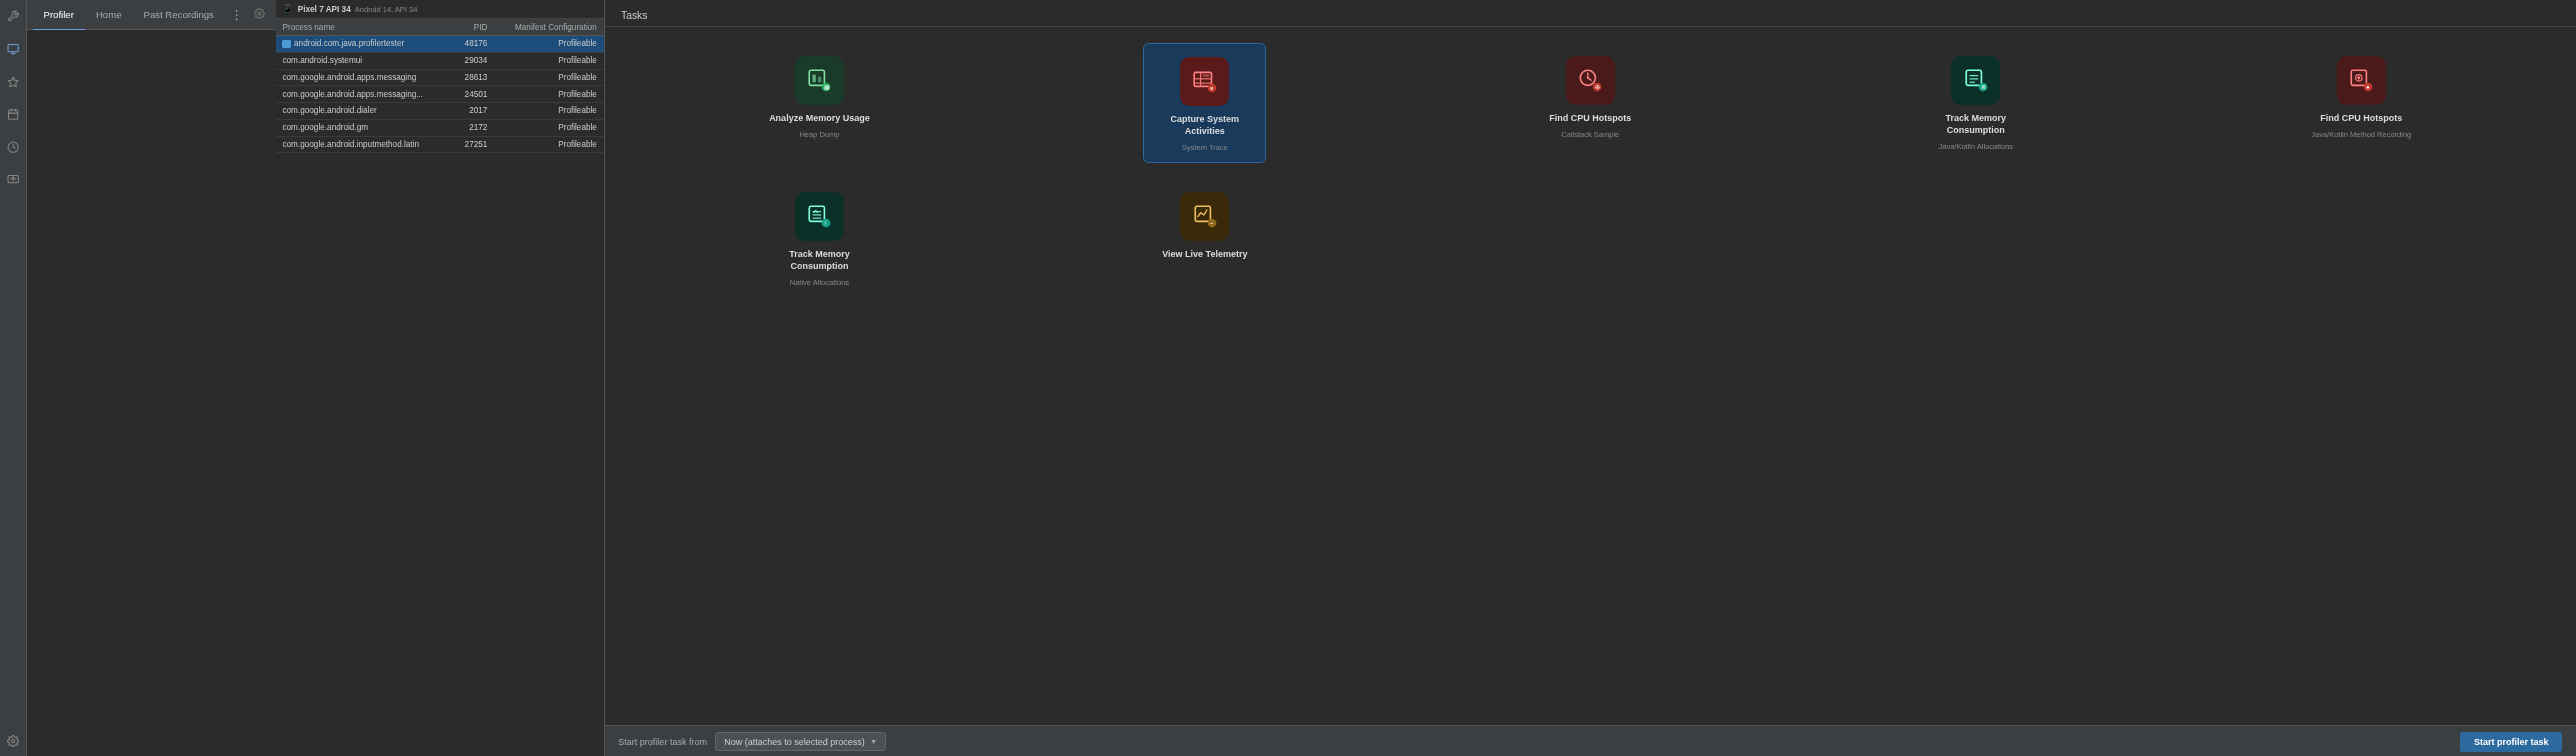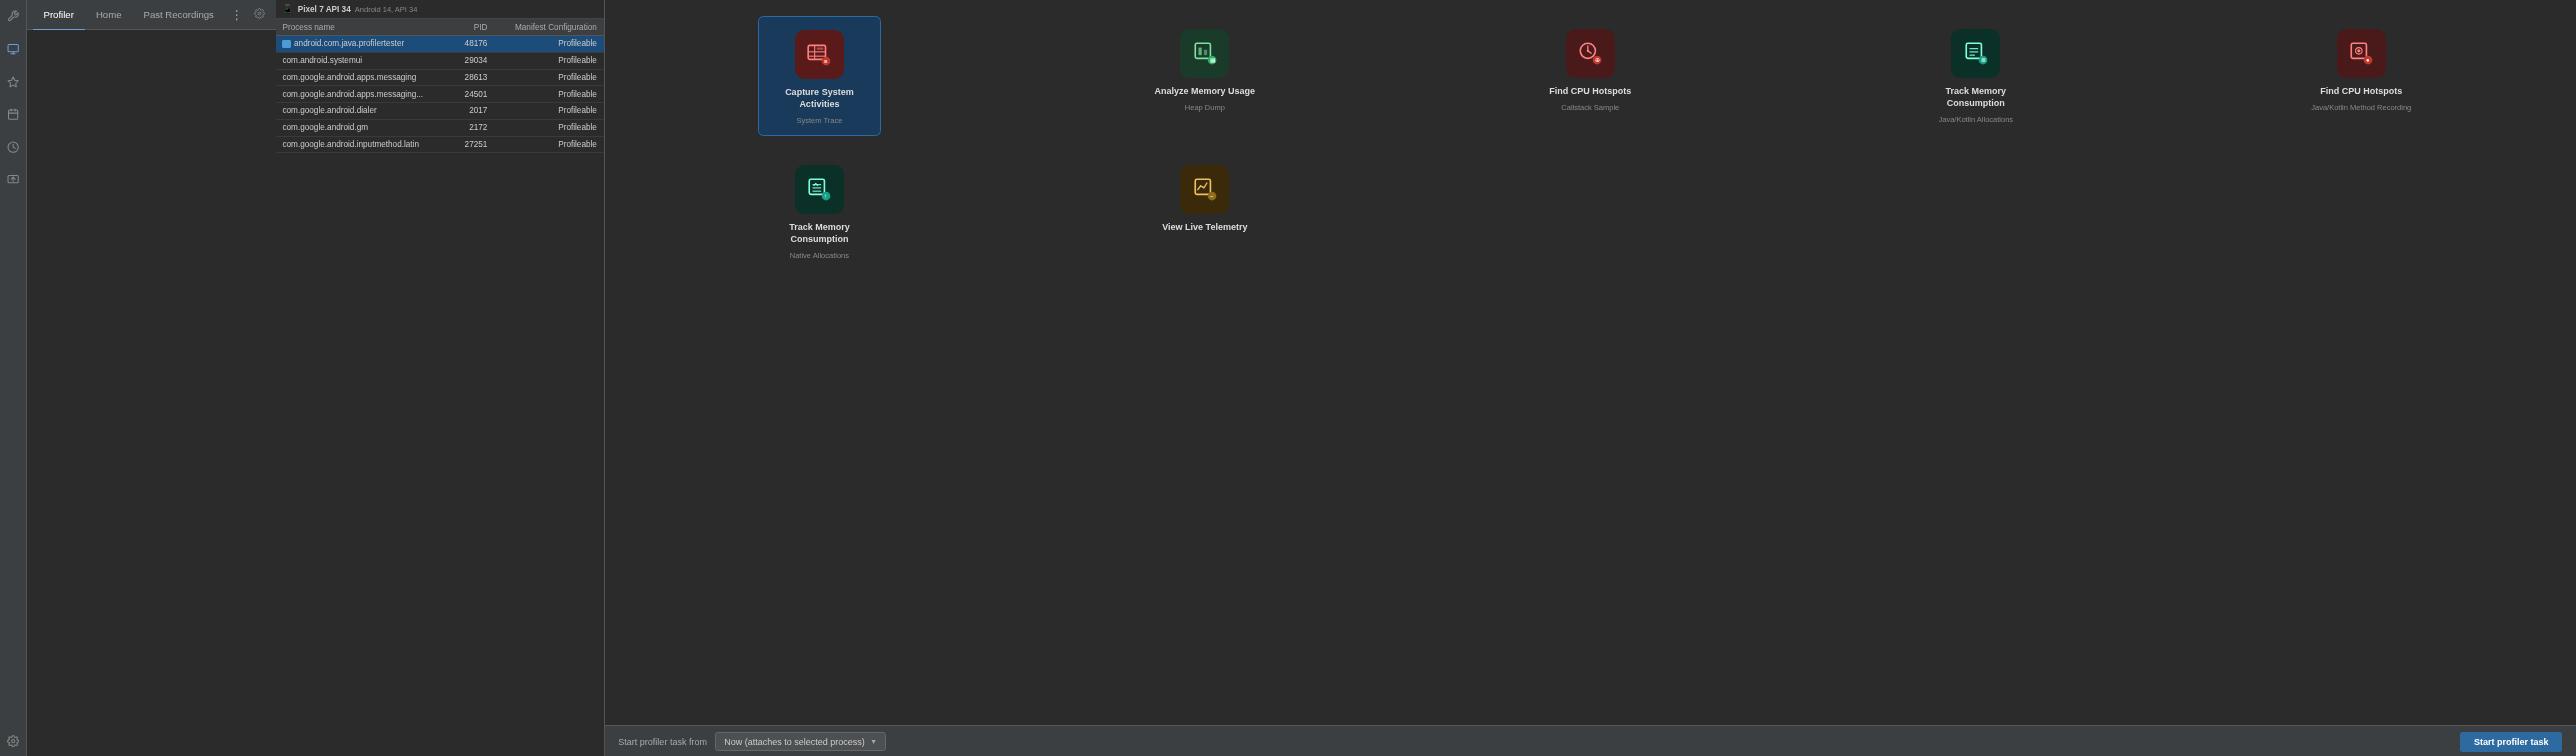--- a/index.html
+++ b/index.html
@@ -392,48 +392,49 @@
       com.google.android.inputmethod.latin
     </td>
     <td class="right">27251</td>
     <td class="right">Profileable</td>
   </tr>
           </tbody>
       </table>
     </div>
 
     <div class="right-panel">
+      <div class="tasks-header">Tasks</div>
       <div class="tasks-grid" id="tasks-grid">
-      <div class="task-card selected">
+      <div class="task-card">
+            <div class="task-icon-wrap" style="background: rgb(26, 58, 42);">
+              <svg width="26" height="26" viewBox="0 0 48 48" fill="none" style="font-size:32px">
+    <rect x="6" y="6" width="28" height="28" rx="3" fill="none" stroke="#80e0a0" stroke-width="3"></rect>
+    <rect x="12" y="14" width="6" height="14" fill="#80e0a0" opacity="0.7"></rect>
+    <rect x="22" y="18" width="6" height="10" fill="#80e0a0" opacity="0.5"></rect>
+    <circle cx="37" cy="37" r="8" fill="#27ae60"></circle>
+    <text x="33" y="41" font-size="11" fill="white" font-family="sans-serif">▦</text>
+  </svg>
+            </div>
+            <div class="task-name">Analyze Memory Usage</div>
+            <div class="task-sub">Heap Dump</div>
+          </div>
+          <div class="task-card selected">
             <div class="task-icon-wrap" style="background: rgb(90, 26, 26);">
               <svg width="26" height="26" viewBox="0 0 48 48" fill="none" style="font-size:32px">
     <rect x="4" y="8" width="32" height="26" rx="3" fill="none" stroke="#ff8080" stroke-width="3"></rect>
     <line x1="4" y1="20" x2="36" y2="20" stroke="#ff8080" stroke-width="2"></line>
     <line x1="16" y1="8" x2="16" y2="34" stroke="#ff8080" stroke-width="2"></line>
     <rect x="20" y="12" width="12" height="4" rx="1" fill="#ff8080" opacity="0.5"></rect>
     <line x1="4" y1="28" x2="36" y2="28" stroke="#ff8080" stroke-width="2"></line>
     <circle cx="37" cy="37" r="8" fill="#c0392b"></circle>
     <text x="33" y="41" font-size="11" fill="white" font-family="sans-serif">≡</text>
   </svg>
             </div>
             <div class="task-name">Capture System Activities</div>
             <div class="task-sub">System Trace</div>
-          </div>
-          <div class="task-card">
-            <div class="task-icon-wrap" style="background: rgb(26, 58, 42);">
-              <svg width="26" height="26" viewBox="0 0 48 48" fill="none" style="font-size:32px">
-    <rect x="6" y="6" width="28" height="28" rx="3" fill="none" stroke="#80e0a0" stroke-width="3"></rect>
-    <rect x="12" y="14" width="6" height="14" fill="#80e0a0" opacity="0.7"></rect>
-    <rect x="22" y="18" width="6" height="10" fill="#80e0a0" opacity="0.5"></rect>
-    <circle cx="37" cy="37" r="8" fill="#27ae60"></circle>
-    <text x="33" y="41" font-size="11" fill="white" font-family="sans-serif">▦</text>
-  </svg>
-            </div>
-            <div class="task-name">Analyze Memory Usage</div>
-            <div class="task-sub">Heap Dump</div>
           </div>
           <div class="task-card">
             <div class="task-icon-wrap" style="background: rgb(74, 26, 26);">
               <svg width="26" height="26" viewBox="0 0 48 48" fill="none" style="font-size:32px">
     <circle cx="20" cy="20" r="14" fill="none" stroke="#ff8080" stroke-width="3"></circle>
     <line x1="20" y1="10" x2="20" y2="20" stroke="#ff8080" stroke-width="2.5"></line>
     <line x1="20" y1="20" x2="27" y2="25" stroke="#ff8080" stroke-width="2.5"></line>
     <circle cx="20" cy="20" r="2" fill="#ff8080"></circle>
     <circle cx="37" cy="37" r="8" fill="#c0392b"></circle>
     <text x="33" y="41" font-size="11" fill="white" font-family="sans-serif">⊕</text>

